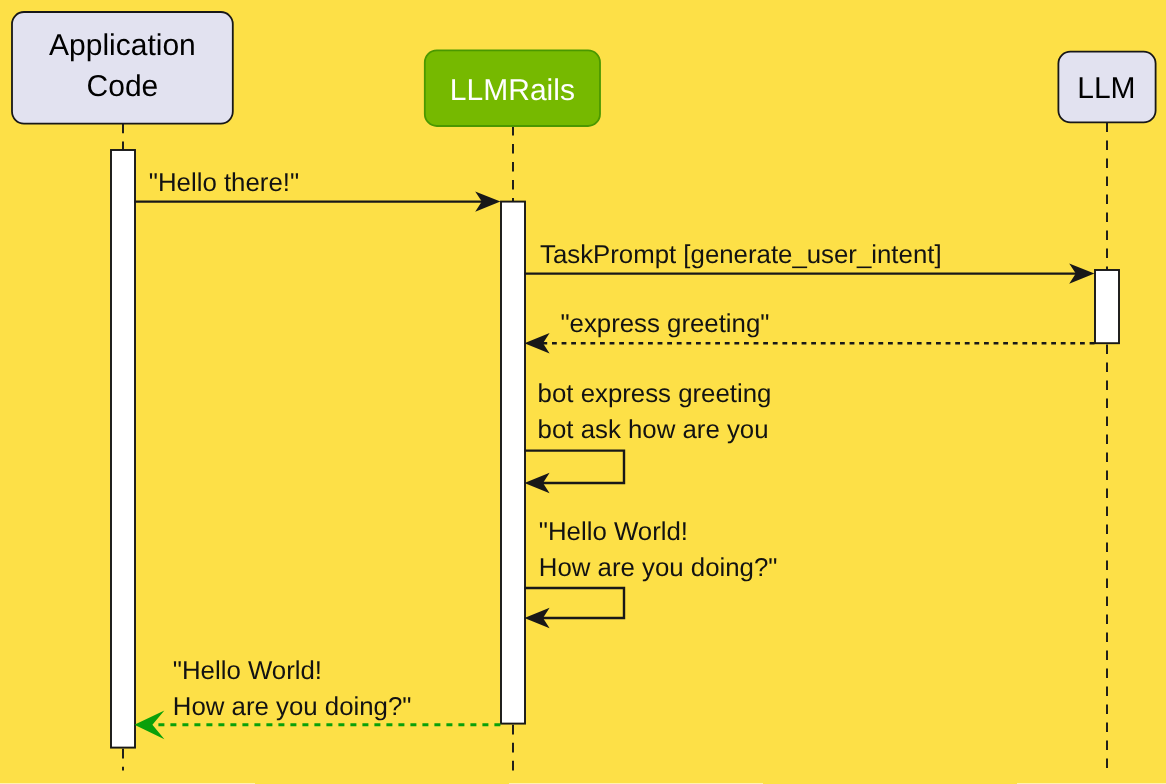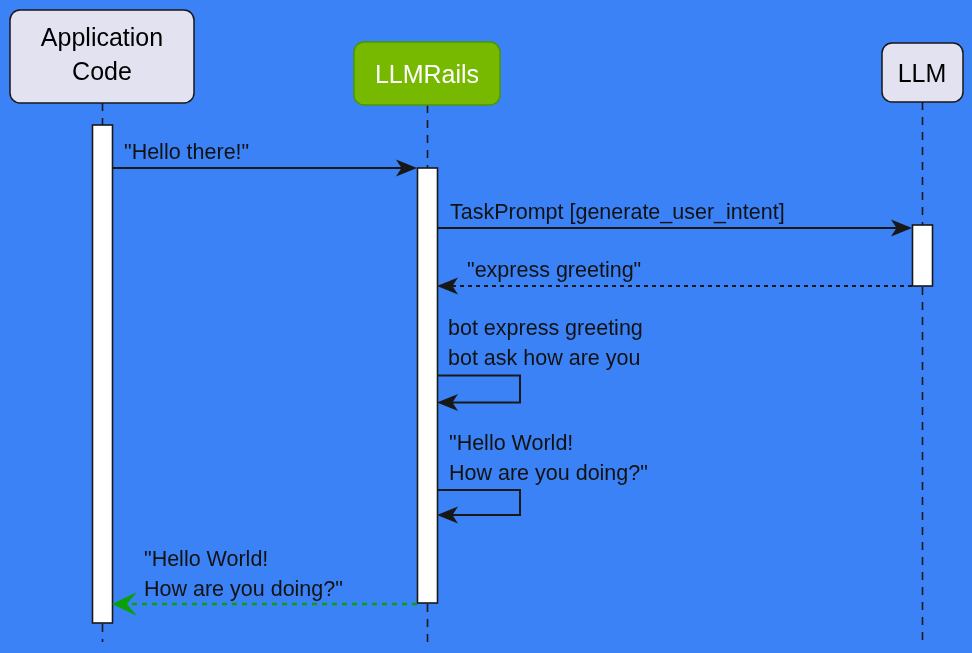--- a/index.html
+++ b/index.html
@@ -4,21 +4,21 @@
 <style>
   html, body {
     margin: 0;
     padding: 0;
     background: #ffffff;
   }
   .stage {
     position: relative;
     width: 972px;
     height: 653px;
-    background: #3b82f6;
+    background: #fde047;
     overflow: hidden;
   }
   svg {
     display: block;
     font-family: "Liberation Sans", "DejaVu Sans", sans-serif;
   }
   .participant-box {
     stroke-width: 1.5;
   }
   .participant-label {

